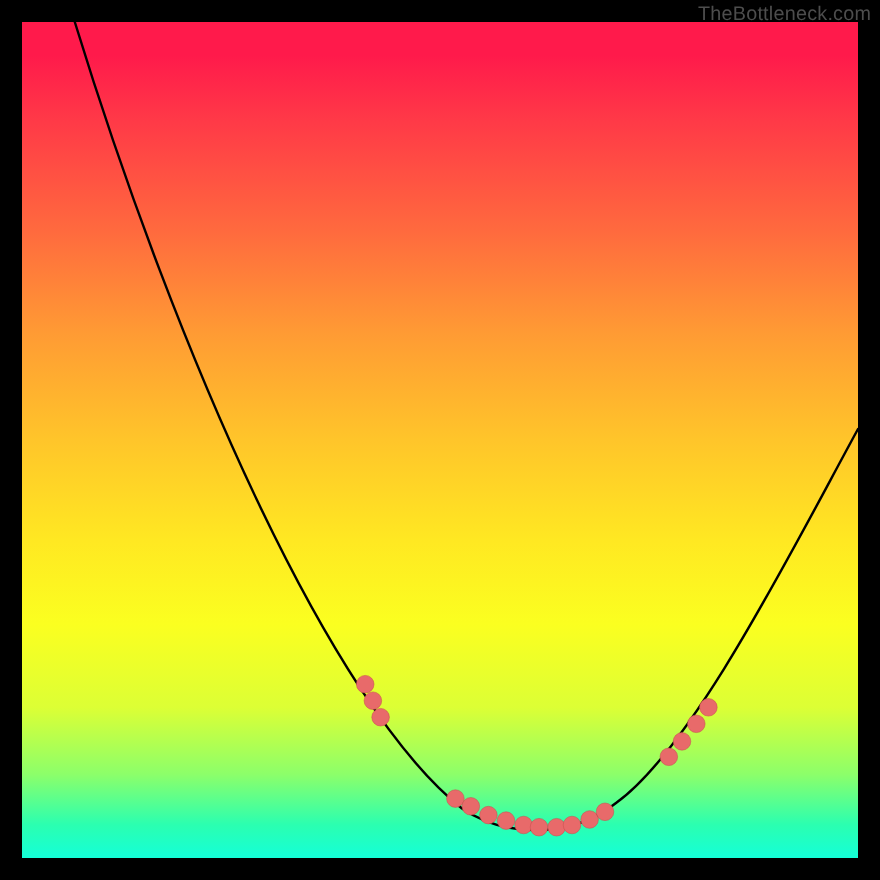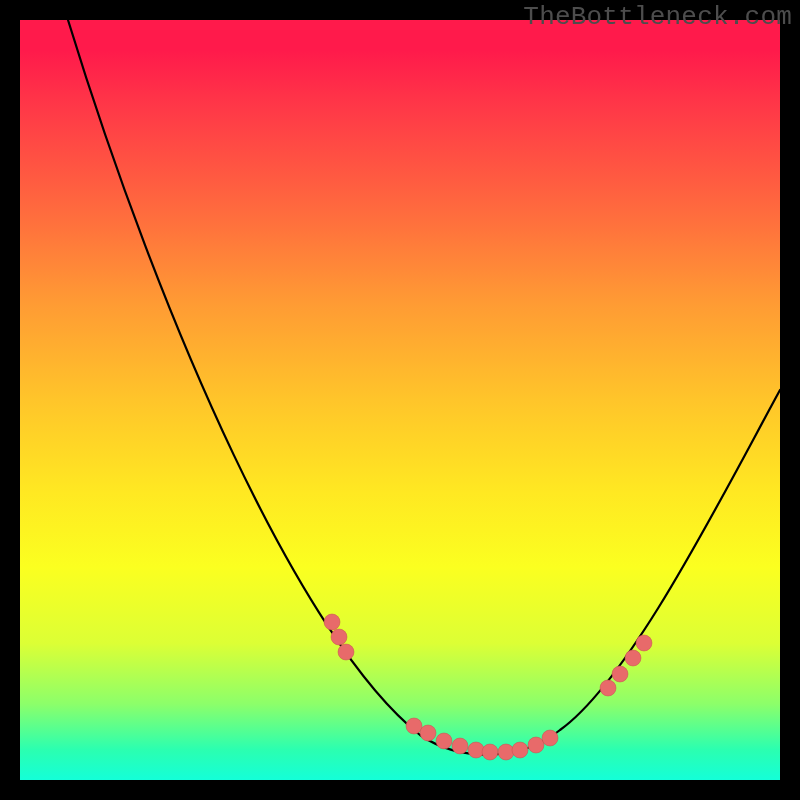--- a/index.html
+++ b/index.html
@@ -30,25 +30,24 @@
       #8cff6a 90%,
       #2bffb0 96%,
       #14ffd8 100%
     );
   }
   .watermark {
     position: absolute;
     top: 2px;
     right: 8px;
     color: #4d4d4d;
-    font-size: 26px;
+    font-size: 18px;
     font-weight: 500;
     letter-spacing: 0.2px;
     user-select: none;
-    font-family: Liberation Mono, monospace;
   }
   svg.curve {
     position: absolute;
     left: 0;
     top: 0;
     width: 760px;
     height: 760px;
     overflow: visible;
   }
   .curve-path {

